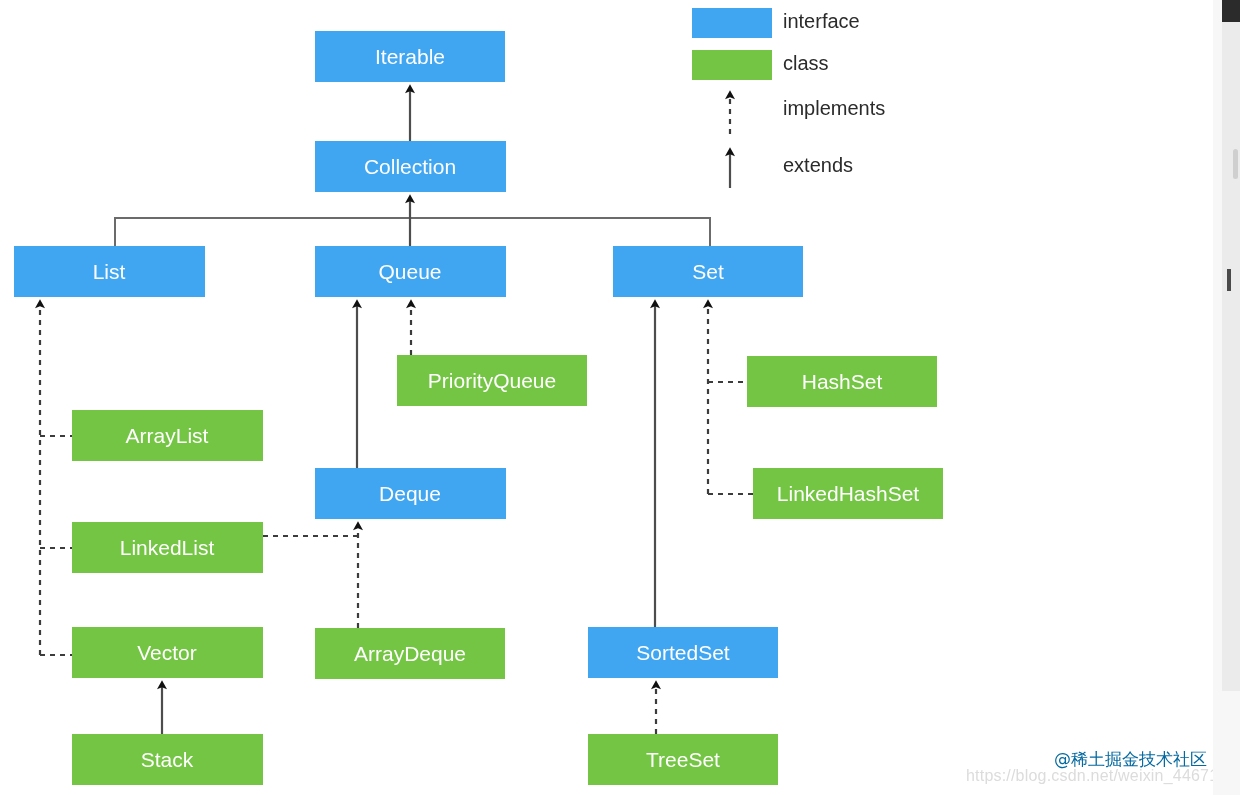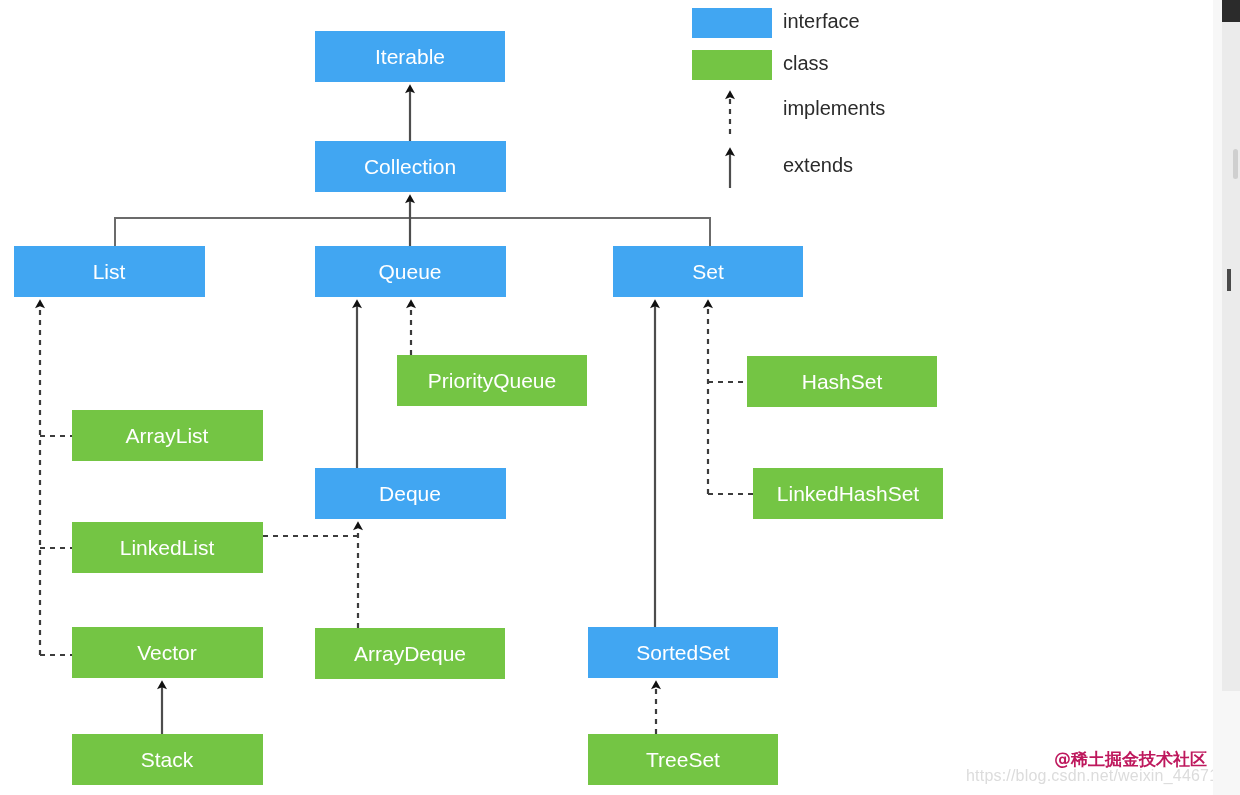--- a/index.html
+++ b/index.html
@@ -104,23 +104,22 @@
   }
   .watermark {
     position: absolute;
     white-space: nowrap;
     pointer-events: none;
   }
   #watermark-brand {
     left: 1054px;
     top: 748px;
     font-size: 17px;
-    color: #be185d;
+    color: #0369a1;
     font-family: "DejaVu Sans", sans-serif;
-    font-weight: bold;
   }
   #watermark-url {
     left: 966px;
     top: 767px;
     font-size: 16px;
     color: #dcdcdc;
     font-family: "Liberation Sans", "DejaVu Sans", sans-serif;
     letter-spacing: 0.2px;
   }
 </style>

